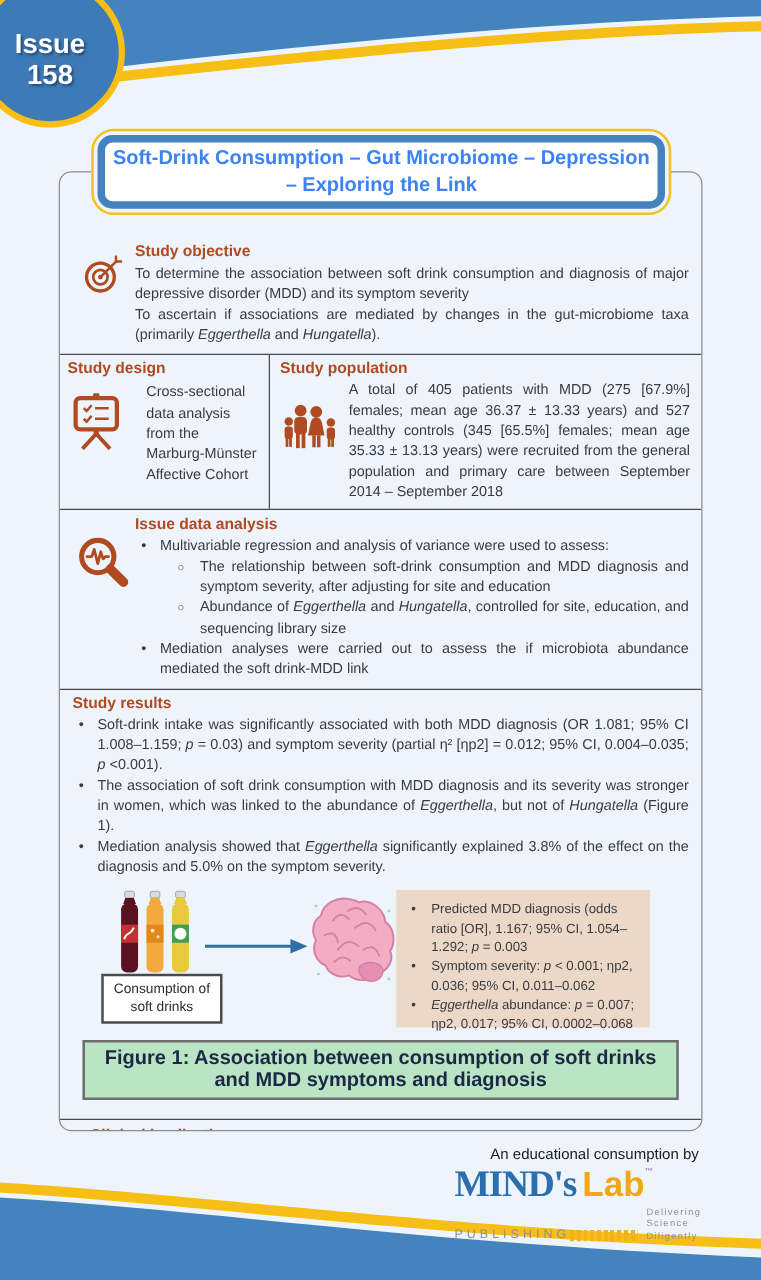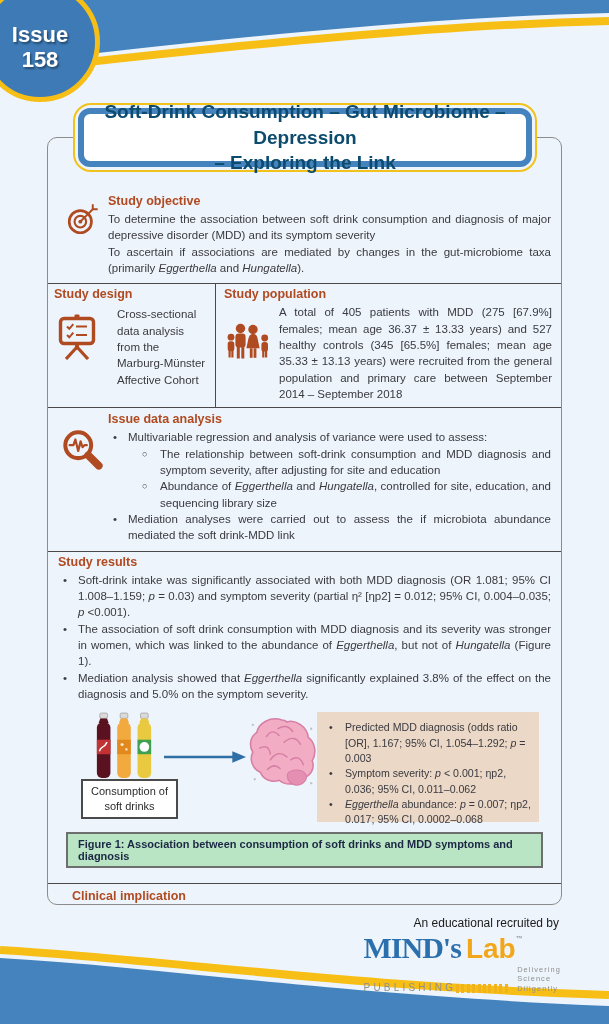--- a/index.html
+++ b/index.html
@@ -18,21 +18,21 @@
     color:#fff; font-weight:bold; font-size:22px; line-height:1.15;
     text-shadow:1.5px 2px 2px rgba(0,0,0,0.4); z-index:6; }
   .issue-badge span { display:block; margin-top:10px; }
   .issue-badge span + span { margin-top:0; }
 
   
   .title-box { position:absolute; left:73px; top:103px; width:464px; height:69px;
     border:2px solid #F2C21C; border-radius:18px; padding:3px; background:#EEF4FB; z-index:5; }
   .title-inner { height:100%; background:#fff; border:6px solid #4583BE; border-radius:12px;
     display:flex; flex-direction:column; align-items:center; justify-content:center;
-    text-align:center; color:#0c4a6e; font-weight:bold; font-size:19px; line-height:1.35; }
+    text-align:center; color:#3b82f6; font-weight:bold; font-size:16px; line-height:1.35; }
 
   
   .panel { position:absolute; left:47px; top:137px; width:515px; height:768px;
     border:1px solid #8C8C8C; border-radius:10px; padding-top:56px; overflow:hidden; z-index:2; }
 
   .heading { color:#B04A21; font-weight:bold; font-size:12.5px; margin:0 0 3px 0; }
   .body-text { font-size:11.5px; color:#3A3A40; line-height:1.42; text-align:justify; margin:0; }
   .divider { border:none; border-top:1px solid #4A4A4A; margin:0; }
 
   .icon-col { flex:0 0 50px; display:flex; justify-content:center; align-items:flex-start; }
@@ -68,26 +68,26 @@
   .sec-results { padding:3px 10px 4px 10px; }
 
   
   .figure-area { position:relative; height:114px; margin-top:4px; }
   .figure-area > * { position:absolute; }
   .bottles-svg { left:45px; top:2px; }
   .drink-label-box { left:33px; top:69px; width:97px; border:2px solid #4A4A4A; background:#fff;
     text-align:center; font-size:11px; color:#2c2c2c; line-height:1.35; padding:3px 2px; }
   .arrow-svg { left:116px; top:39px; }
   .brain-svg { left:199px; top:4px; }
-  .stats-box { left:269px; top:2px; width:222px; height:110px; background:#EBD8C7; padding:8px 8px 6px 2px; }
+  .stats-box { left:269px; top:2px; width:203px; height:110px; background:#EBD8C7; padding:8px 8px 6px 2px; }
   .stats-box ul.blist > li { font-size:10.6px; line-height:1.45; text-align:left; padding-left:26px; }
   .stats-box ul.blist > li::before { left:10px; }
 
   .fig-caption { margin:8px 18px 0 18px; background:#B9E5C4; border:2px solid #6E6E6E;
-    padding:4px 10px; font-weight:bold; font-size:11px; color:#1B2744; }
+    padding:4px 10px; font-weight:bold; font-size:16px; color:#1B2744;text-align:center; }
 
   .divider-clinical { margin-top:15px; }
 
   
   .sec-clinical { padding:5px 10px 6px 10px; }
   .sec-clinical .heading { margin-left:14px; margin-bottom:4px; }
 
   
   .initiative { position:absolute; right:50px; top:916px; font-size:12px; color:#1A1A1A; z-index:3; }
   .logo { position:absolute; right:48px; top:933px; z-index:3; }
@@ -282,21 +282,21 @@
 
     <hr class="divider divider-clinical">
 
     <div class="sec-clinical">
       <div class="heading">Clinical implication</div>
 
     </div>
 
   </div>
 
-  <div class="initiative">An educational recruited by</div>
+  <div class="initiative">An educational consumption by</div>
 
   <div class="logo">
     <div class="logo-top">
       <span class="logo-mind">MIND's</span>
       <span class="logo-lab"><span>Lab</span><sup class="logo-tm">™</sup></span>
     </div>
     <div class="logo-bottom">
       <div class="logo-left">
         <div class="logo-publishing">PUBLISHING</div>
         <div class="logo-bars"></div>

